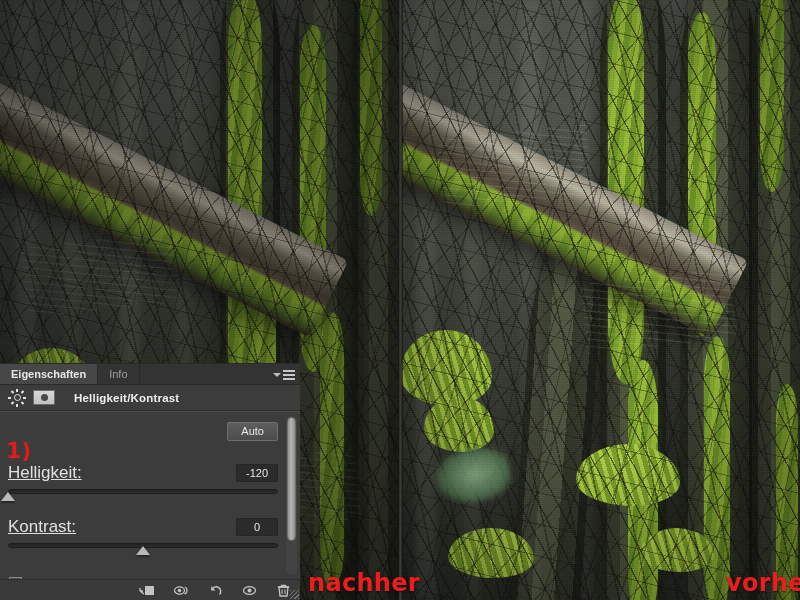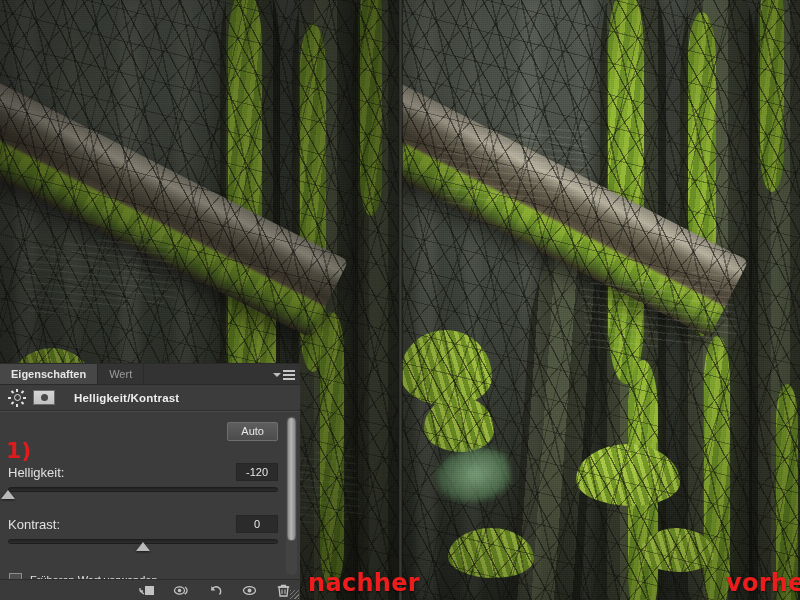--- a/index.html
+++ b/index.html
@@ -261,21 +261,21 @@
     color:#e01b1b; font-weight:700; font-size:22px;
     font-family:"DejaVu Sans", sans-serif;
     z-index:5;
   }
 
   .ctl-label-row {
     display:flex; align-items:center; justify-content:space-between;
     padding:0 22px 0 8px;
     margin-top:6px;
   }
-  .ctl-label { font-size:13px; color:#e0e0e0; }
+  .ctl-label { font-size:17px; color:#e0e0e0;text-decoration:underline; }
   .ctl-value {
     width:42px; height:18px;
     background:#2b2b2b;
     border:1px solid #262626;
     color:#e6e6e6; font-size:11px;
     display:flex; align-items:center; justify-content:center;
   }
 
   .slider { position:relative; height:16px; margin:4px 22px 0 8px; }
   .slider .track {
@@ -413,21 +413,21 @@
   <div class="anno-label" id="label-after">nachher</div>
   <div class="anno-label" id="label-before">vorher</div>
 
   <div id="panel">
 
     <div id="tabbar">
       <div class="tab active">
         <span>Eigenschaften</span>
       </div>
       <div class="tab">
-        <span>Wert</span>
+        <span>Info</span>
       </div>
       <div id="panel-menu-icon">
         <span class="pm-tri"></span>
         <span class="pm-lines">
             <i></i>
             <i></i>
             <i></i>
           </span>
       </div>
     </div>

